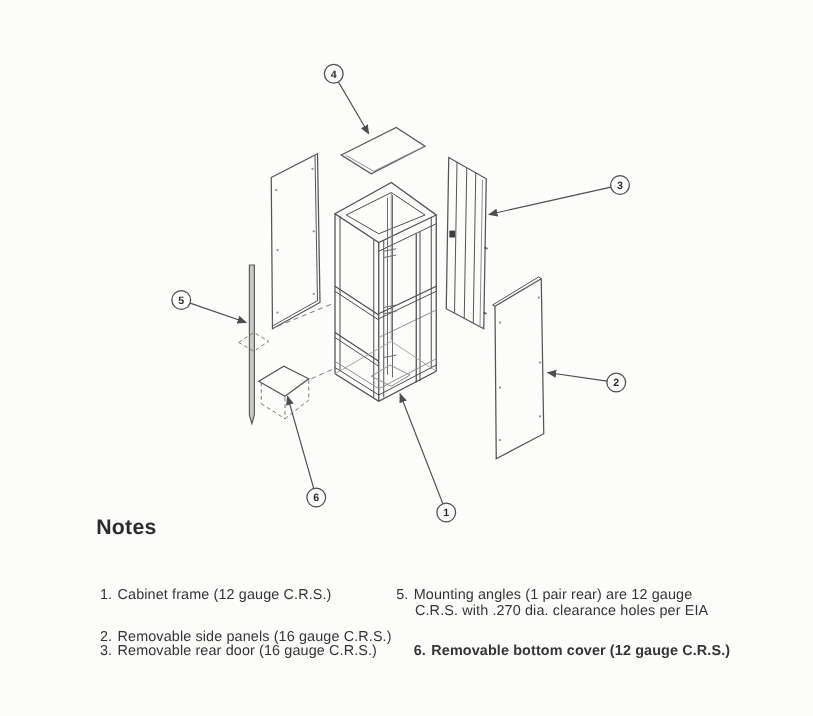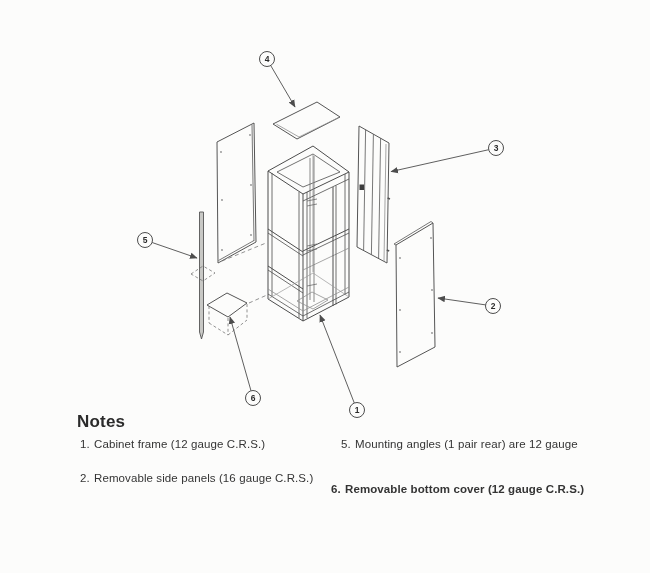--- a/index.html
+++ b/index.html
@@ -16,20 +16,21 @@
   .notes-heading{
     position:absolute;left:77px;top:412px;
     font-size:17px;font-weight:bold;color:#2b2b2b;
     letter-spacing:0.2px;
   }
   .note-item{
     position:absolute;
     font-size:11.5px;color:#343434;
     white-space:nowrap;
     letter-spacing:0.1px;
+    margin-top:32px;
   }
   .nnum{display:inline-block;min-width:14px;}
   .nline{line-height:13.2px;}
   .cont{padding-left:15px;}
   .single{line-height:13.2px;}
 </style>
 </head>
 <body>
 
 <div class="stage">
@@ -191,21 +192,25 @@
 </svg>
 
   <div class="notes-heading">Notes</div>
 
   <div class="note-item" style="left:80px;top:438px;">
     <span class="nnum">1.</span><span>Cabinet frame (12 gauge C.R.S.)</span>
   </div>
   <div class="note-item" style="left:80px;top:472px;">
     <span class="nnum">2.</span><span>Removable side panels (16 gauge C.R.S.)</span>
   </div>
-
-  <div class="note-item" style="left:341px;top:438px;">
+  <div class="note-item" style="left:80px;top:483px;">
+    <span class="nnum">3.</span><span>Removable rear door (16 gauge C.R.S.)</span>
+  </div>
+
+  <div class="note-item" style="left:317px;top:438px;">
     <div class="nline"><span class="nnum">5.</span><span>Mounting angles (1 pair rear) are 12 gauge</span></div>
+    <div class="nline cont">C.R.S. with .270 dia. clearance holes per EIA</div>
   </div>
   <div class="note-item" style="left:331px;top:483px;font-weight:bold;">
     <div class="nline single"><span class="nnum">6.</span><span>Removable bottom cover (12 gauge C.R.S.)</span></div>
   </div>
 
 </div>
 
 </body></html>

